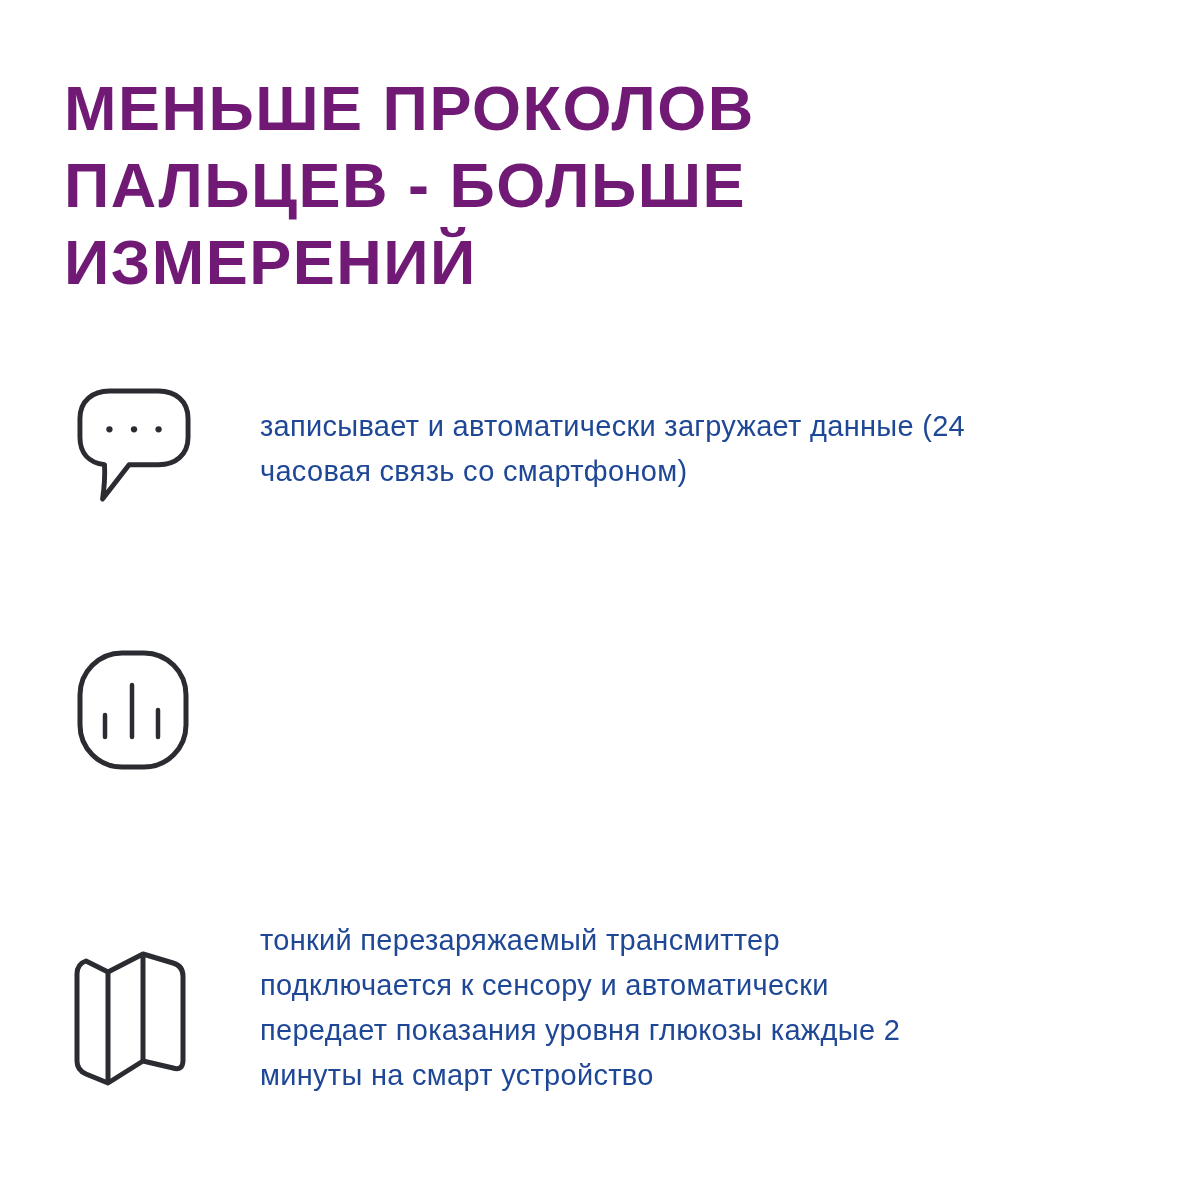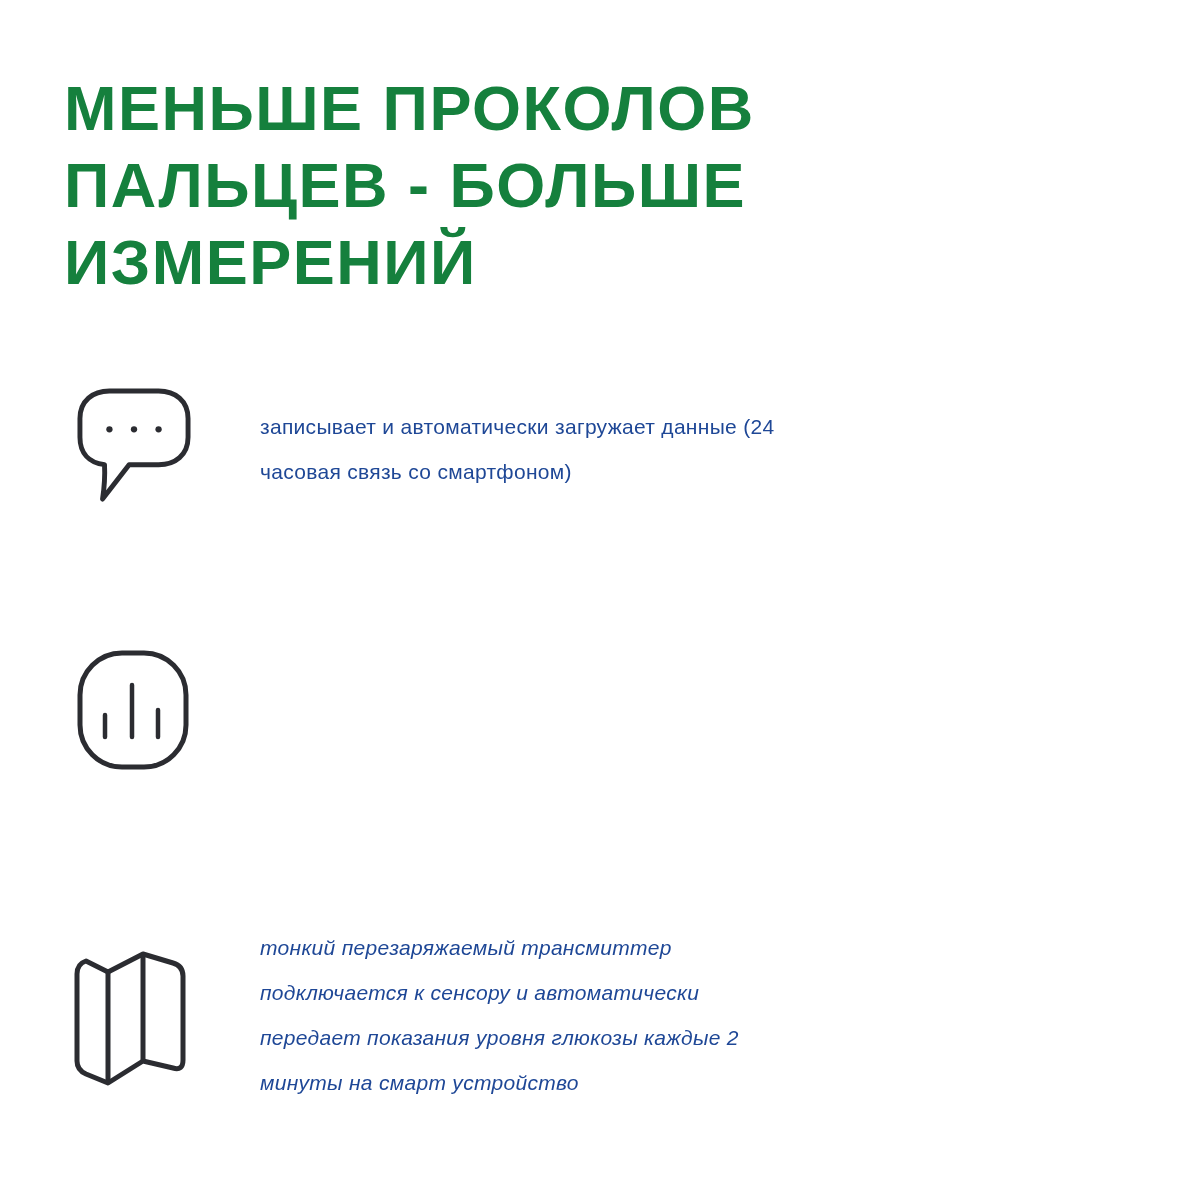--- a/index.html
+++ b/index.html
@@ -19,54 +19,54 @@
     position: absolute;
     left: 64px;
     top: 70px;
     margin: 0;
     width: 1080px;
     font-family: "Liberation Sans", sans-serif;
     font-weight: bold;
     font-size: 63px;
     line-height: 77px;
     letter-spacing: 1.5px;
-    color: #15803d;
+    color: #701a75;
     white-space: pre-line;
     text-transform: uppercase;
   }
   .feature-row {
     position: absolute;
     left: 0;
     width: 1200px;
   }
   .feature-row .icon-wrap {
     position: absolute;
     display: block;
   }
   .feature-text {
     position: absolute;
     left: 260px;
     width: 900px;
     margin: 0;
     font-family: "Liberation Sans", sans-serif;
-    font-size: 21px;
+    font-size: 29px;
     line-height: 45px;
     letter-spacing: 0.3px;
     color: #1e4796;
     white-space: pre-line;
   }
   .row-1 { top: 387px; height: 130px; }
   .row-1 .icon-wrap { left: 77px; top: 0; }
   .row-1 .feature-text { top: 17px; }
   .row-2 { top: 648px; height: 140px; }
   .row-2 .icon-wrap { left: 77px; top: 2px; }
   .row-2 .feature-text { top: 0; }
   .row-3 { top: 918px; height: 185px; }
   .row-3 .icon-wrap { left: 73px; top: 32px; }
-  .row-3 .feature-text { top: 7px; font-style: italic; }
+  .row-3 .feature-text { top: 0; }
   .icon-svg { display: block; }
 </style>
 </head>
 <body>
 
 <div class="page">
 
   <h1 class="heading">МЕНЬШЕ ПРОКОЛОВ
 ПАЛЬЦЕВ - БОЛЬШЕ
 ИЗМЕРЕНИЙ</h1>

